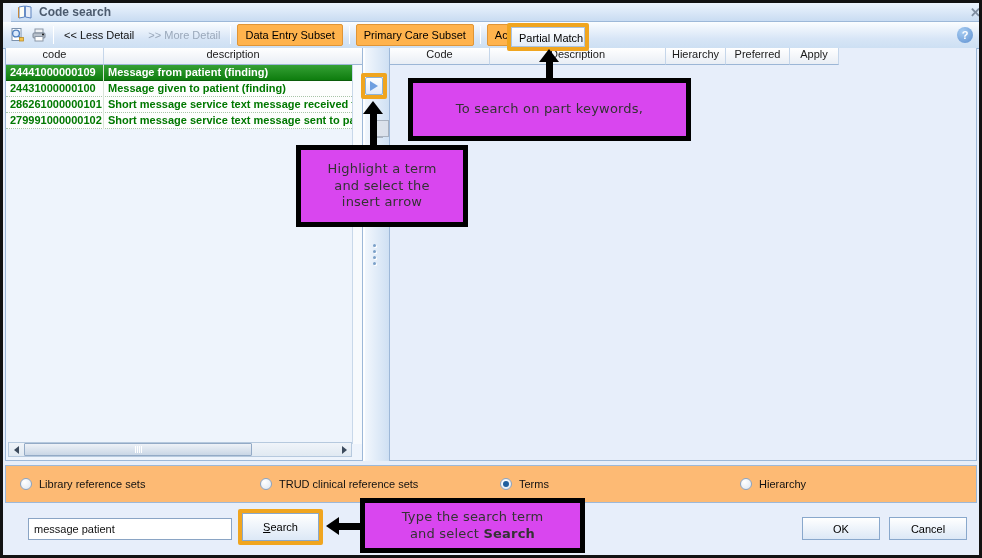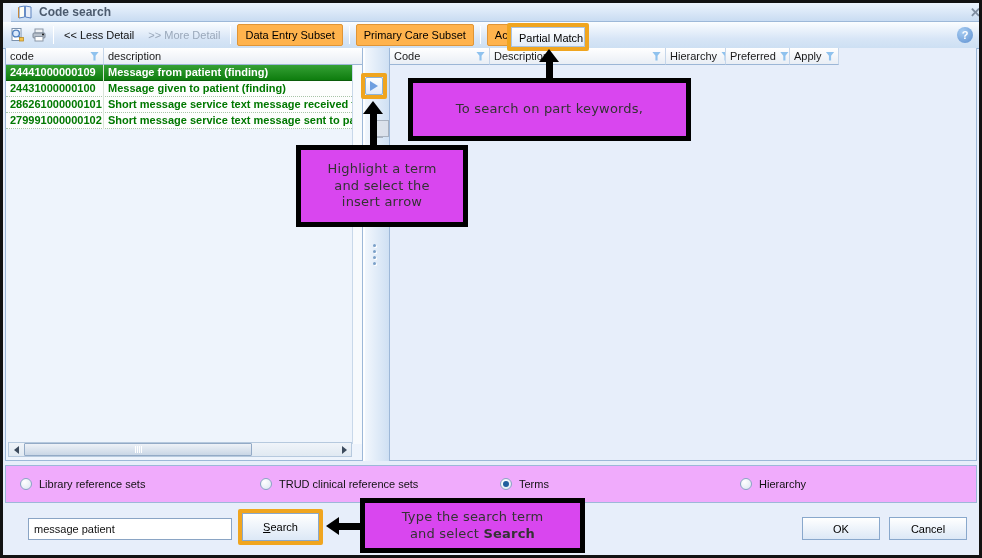--- a/index.html
+++ b/index.html
@@ -59,21 +59,21 @@
   .right-panel {
     left:386px; top:45px; width:588px; height:413px;
     background:#e7eefa; border:1px solid #9db8d8; border-top:none;
   }
 
   .grid-header { display:flex; height:17px; }
   .gh-cell {
     background:linear-gradient(#ffffff,#e9eef5);
     border-right:1px solid #c5d6ea; border-bottom:1px solid #9cb6d6;
     font-size:11px; color:#1a1a1a; display:flex; align-items:center;
-    padding:0 4px; gap:4px; overflow:hidden; white-space:nowrap;
+    padding:0 4px; gap:4px; overflow:hidden; white-space:nowrap;flex-direction:column;
   }
   .gh-cell .spacer { flex:1; }
   .funnel { width:9px; height:9px; flex:none;
     background:#8fc2ee; clip-path:polygon(0 0,100% 0,62% 48%,62% 100%,38% 100%,38% 48%); }
 
   .grid-row { display:flex; height:16px; font-size:11px; align-items:center;
     background:#fdfefd; border-bottom:1px dotted #a8c4a8; color:#007800; }
   .grid-row .cell { padding:0 4px; overflow:hidden; white-space:nowrap; height:16px; line-height:15px;font-weight:bold; }
   .grid-row .c-code { width:98px; flex:none; border-right:1px solid #d8e4d8; }
   .grid-row .c-desc { flex:1; }
@@ -127,21 +127,21 @@
   .arrow-v { z-index:25; display:flex; flex-direction:column; align-items:center; }
   .head-up { width:0; height:0; border-left:10px solid transparent; border-right:10px solid transparent; border-bottom:13px solid #000; }
   .stem-v { width:7px; background:#000; flex:1; }
   .arrow-h { z-index:25; display:flex; align-items:center; }
   .head-left { width:0; height:0; border-top:9px solid transparent; border-bottom:9px solid transparent; border-right:13px solid #000; }
   .stem-h { height:7px; background:#000; flex:1; }
 
   
   .radio-bar {
     left:2px; top:462px; width:972px; height:38px;
-    background:#f0abfc; border:1px solid #9db8d8;
+    background:#fdba74; border:1px solid #9db8d8;
     display:block;
   }
   .radio-item { position:absolute; top:12px; display:flex; align-items:center; gap:7px; font-size:11px; color:#111; }
   .radio-dot { width:12px; height:12px; border-radius:50%; border:1px solid #8aa4c4;
     background:radial-gradient(circle at 35% 30%, #ffffff, #dce5f0); }
   .radio-dot.sel { display:flex; align-items:center; justify-content:center; }
   .radio-dot.sel::after { content:''; width:6px; height:6px; border-radius:50%; background:#1f5e9e; }
 
   .bottom-bar { left:0; top:500px; width:976px; height:52px; background:#e7eefa; }
   .search-input {

